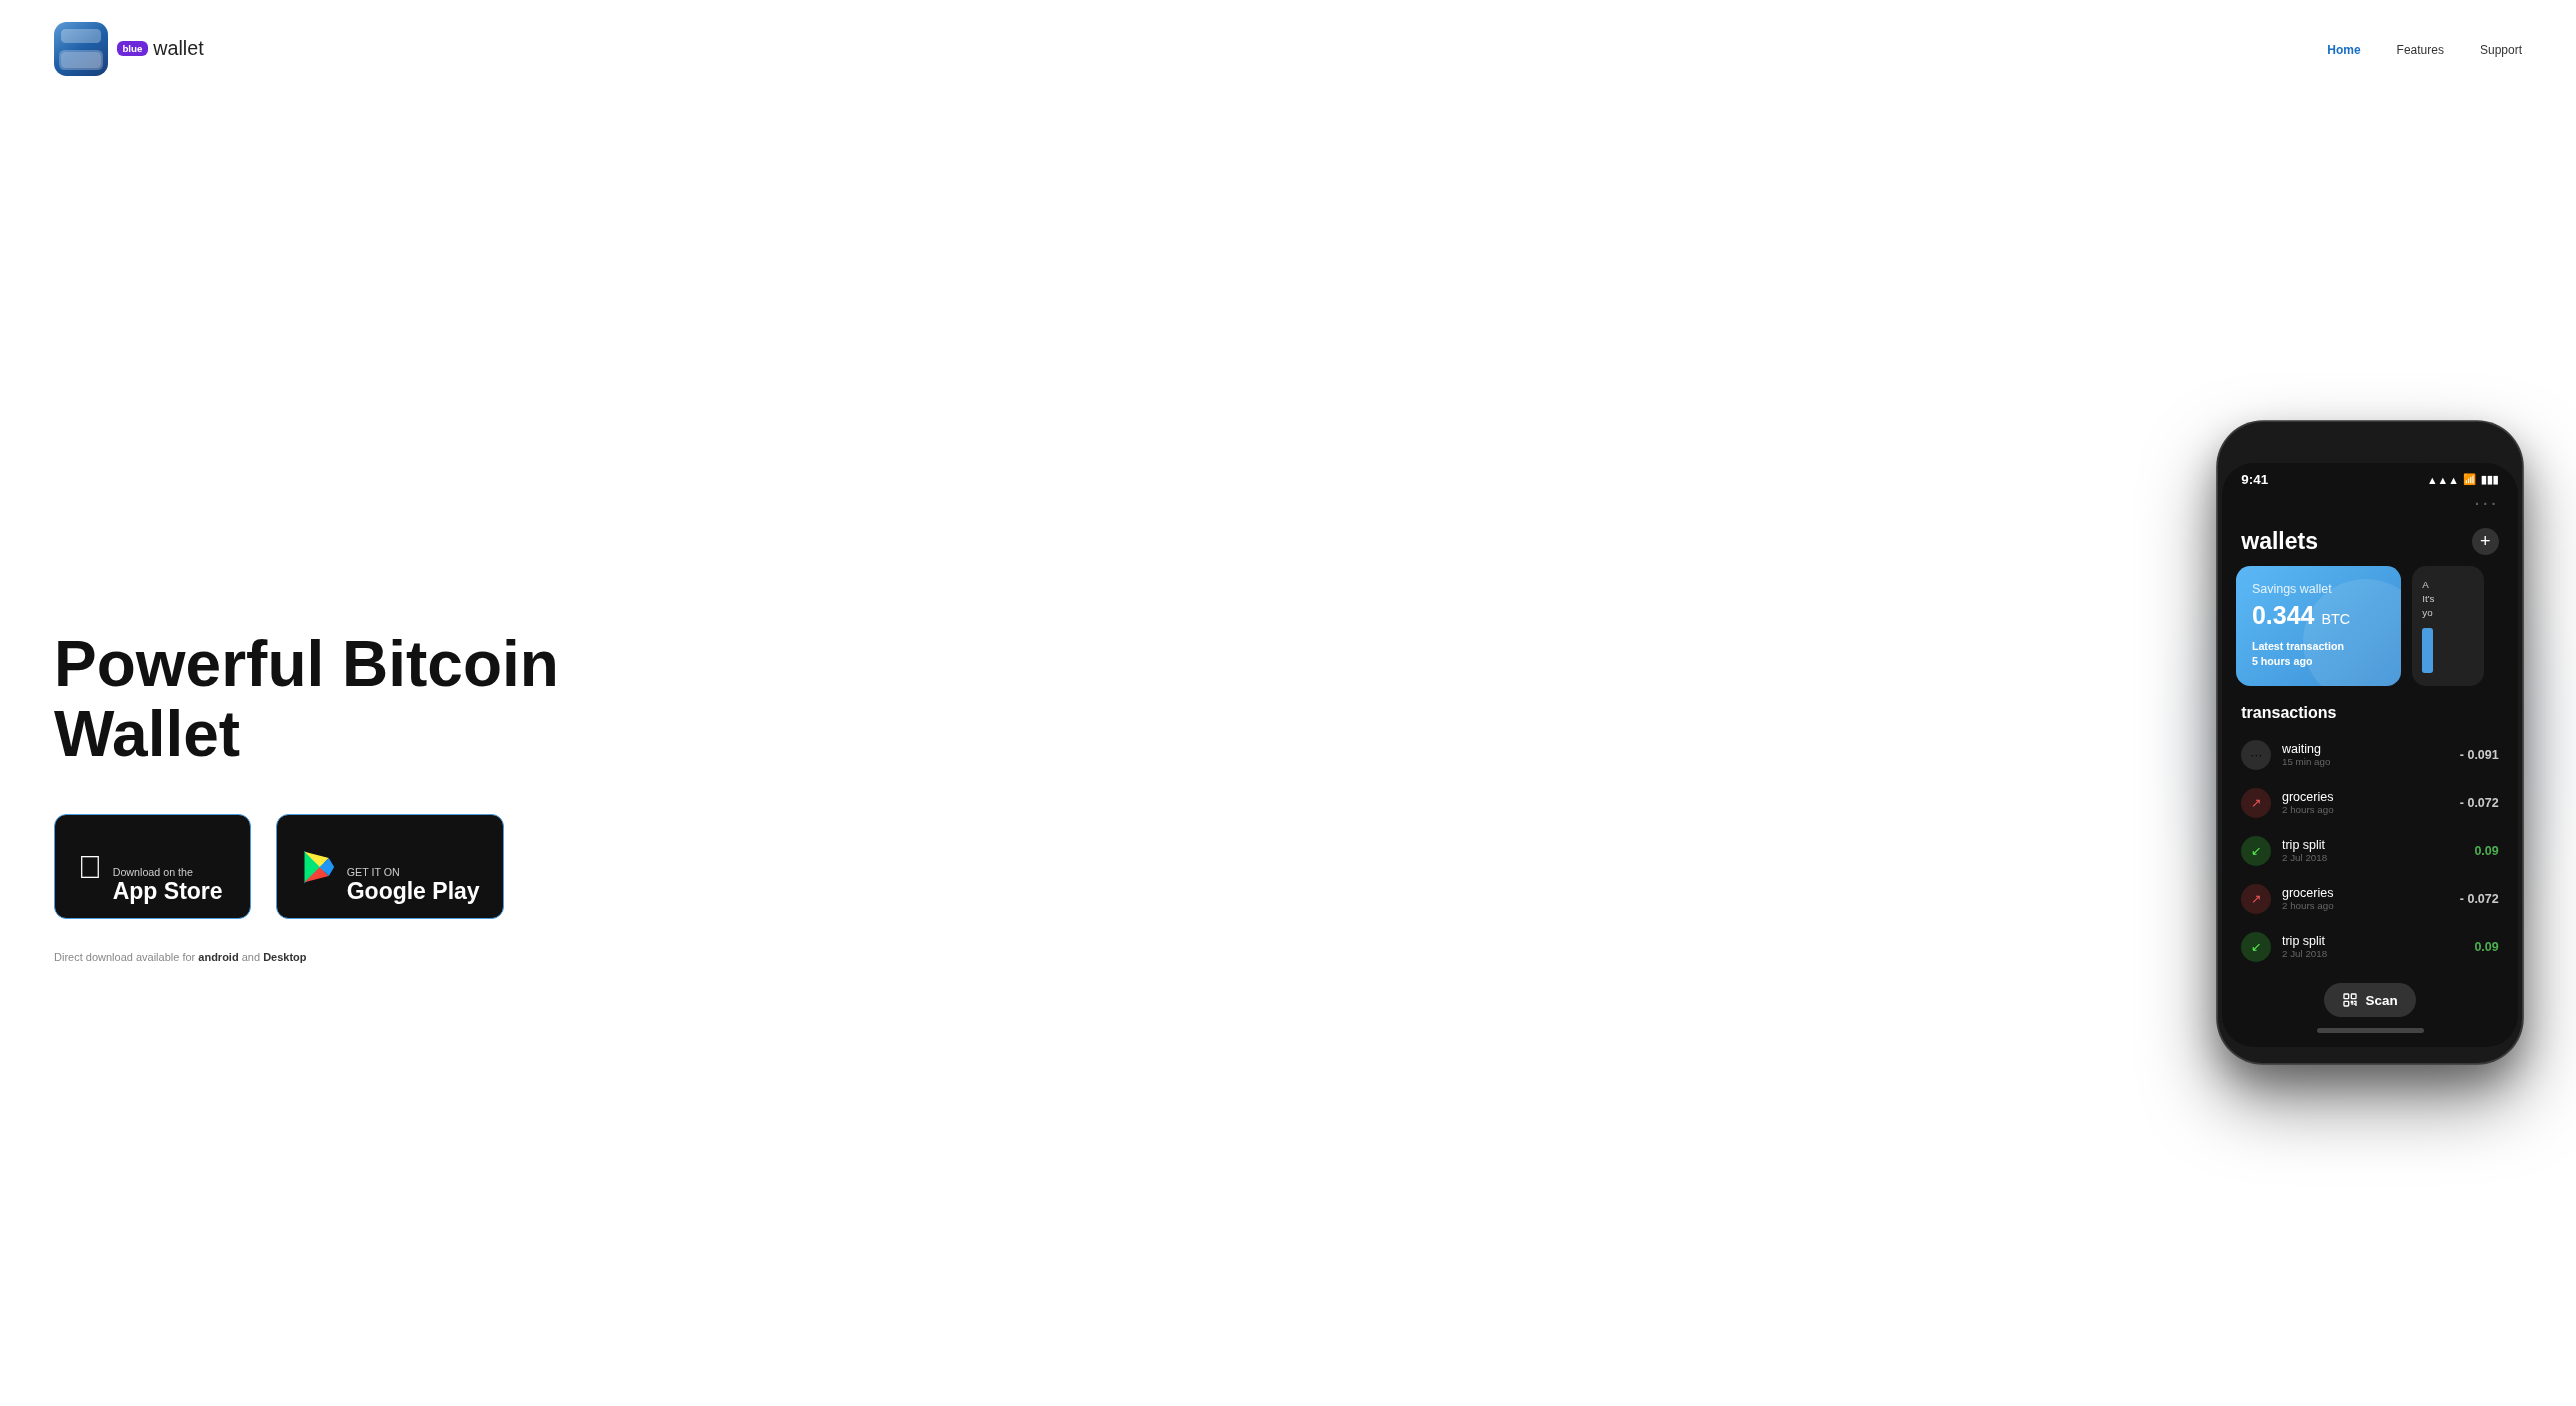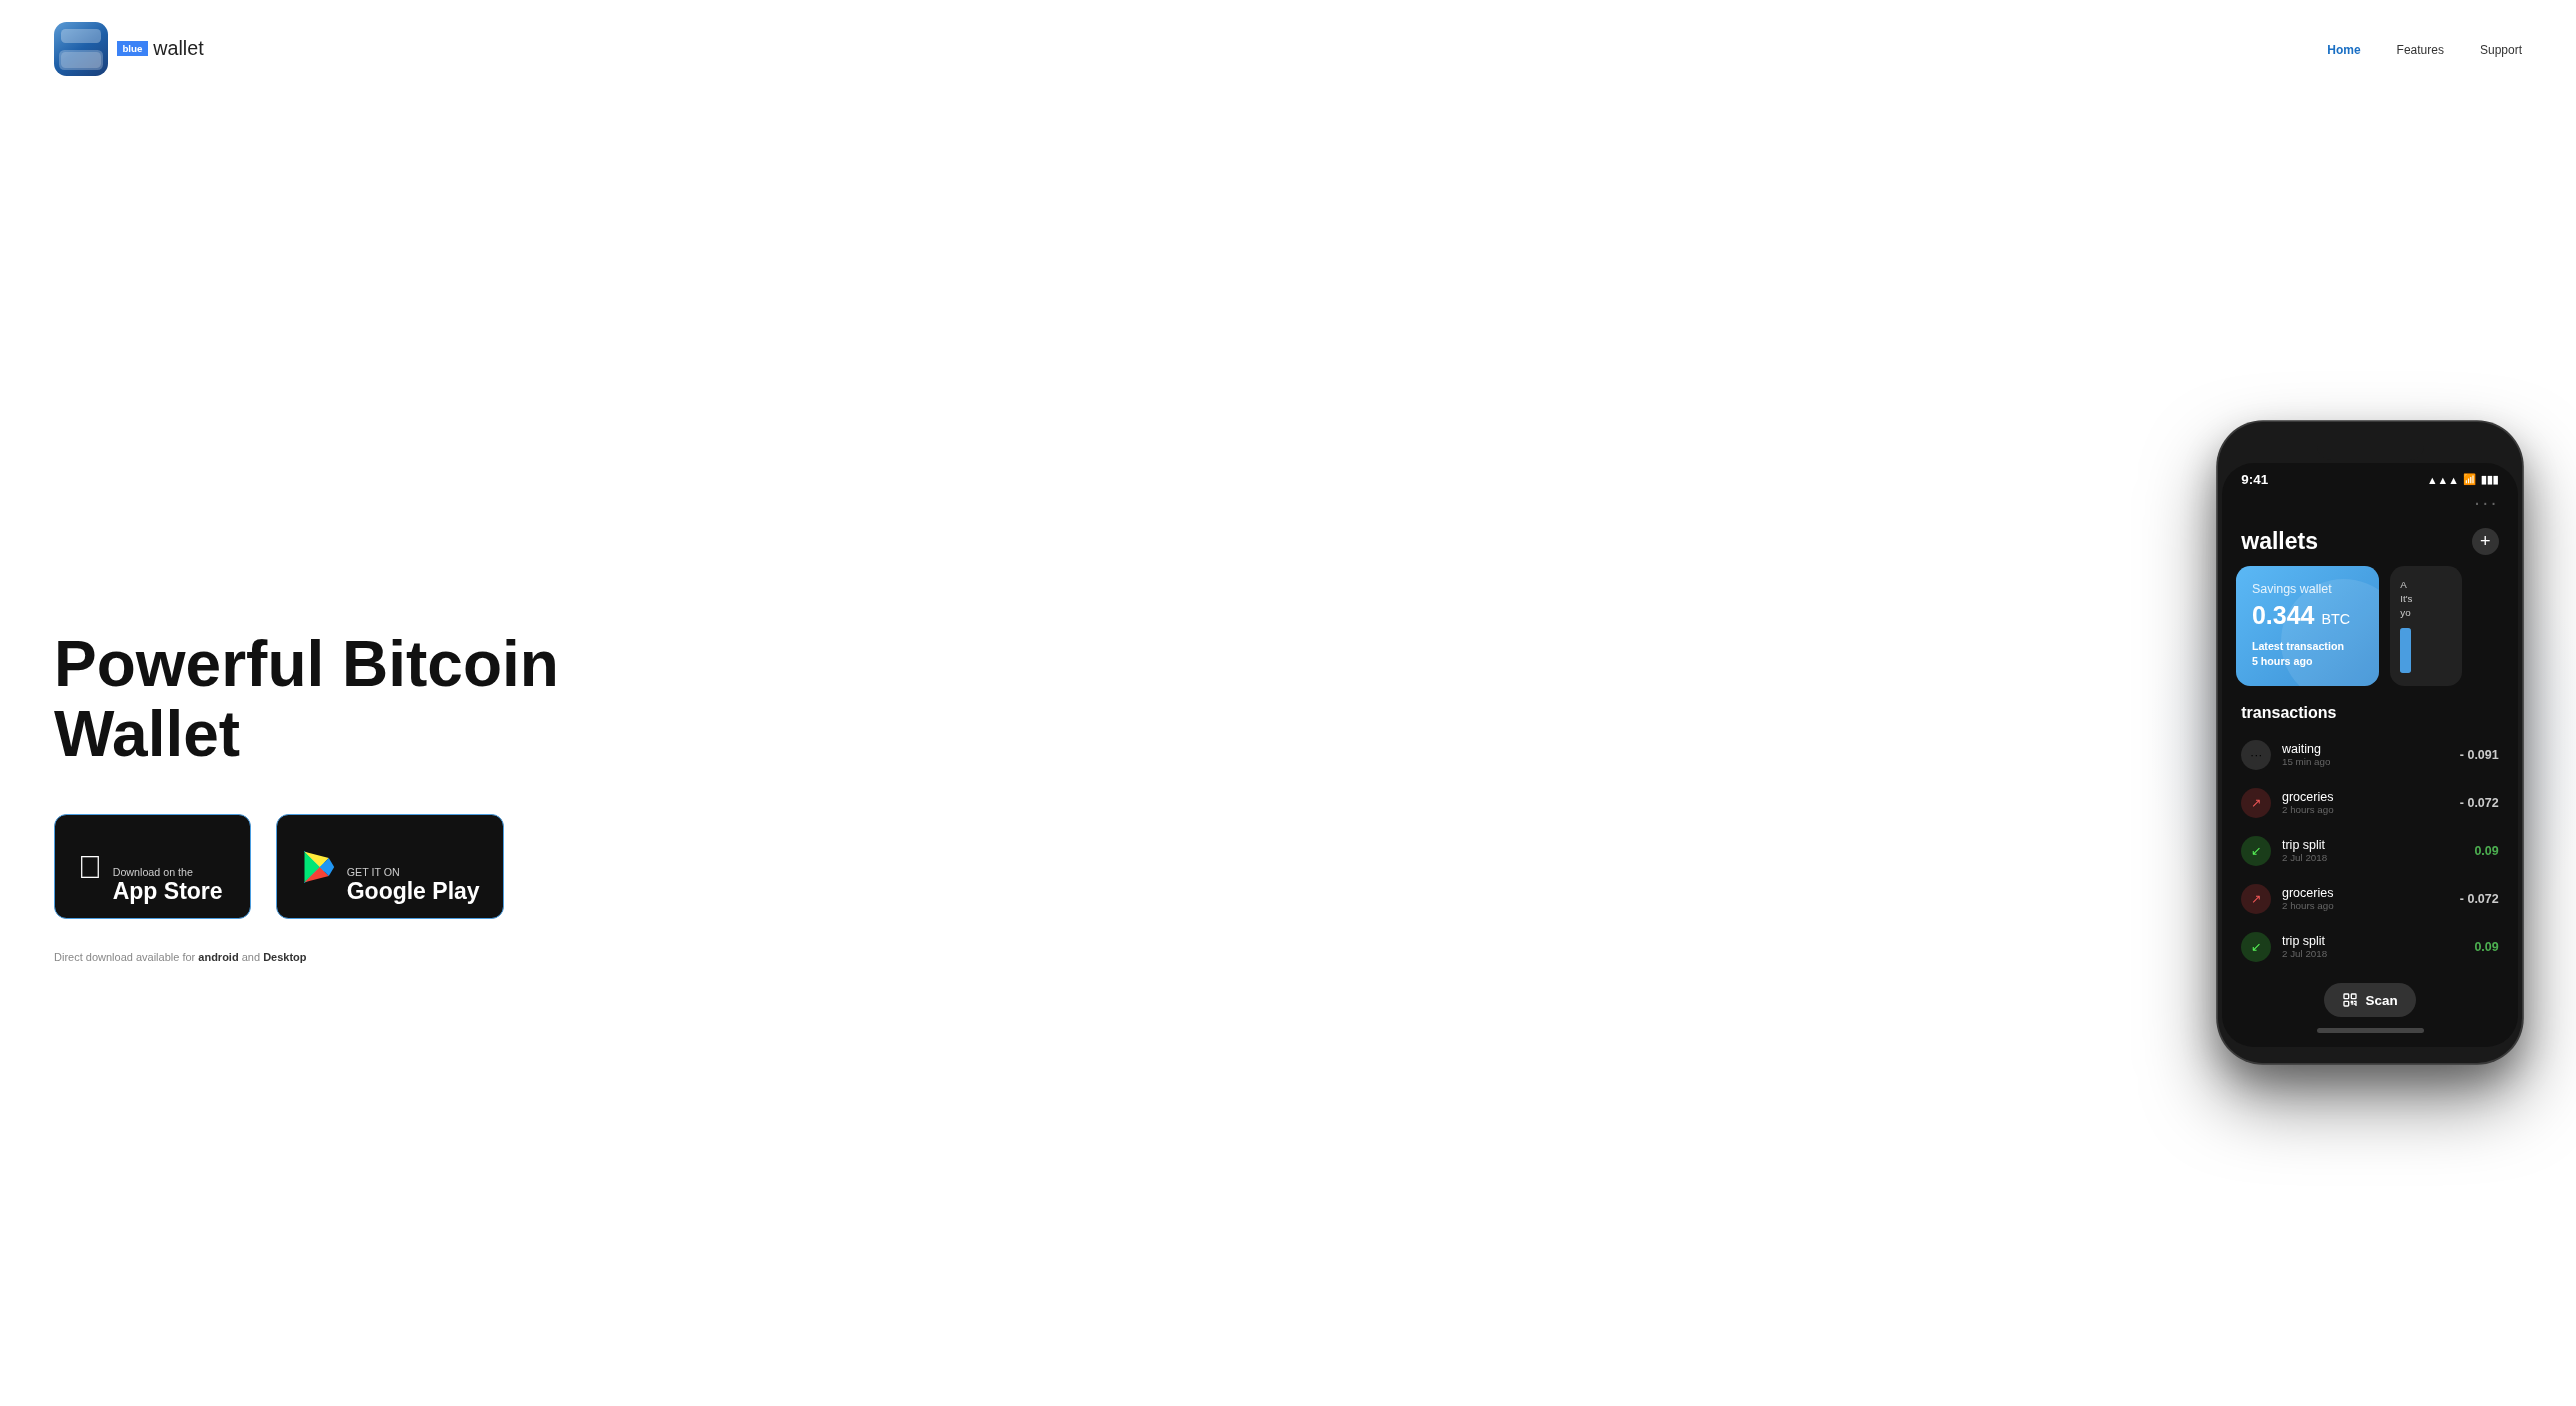--- a/index.html
+++ b/index.html
@@ -37,26 +37,26 @@
       content: '';
       position: absolute;
       bottom: 5.4px;
       left: 5.4px;
       right: 5.4px;
       height: 19.7px;
       background: rgba(255,255,255,0.25);
       border-radius: 5.4px;
     }
     .logo-blue-tag {
-      background: #3b82f6;
+      background: #6d28d9;
       color: #fff;
       font-size: 9.8px;
       font-weight: 700;
       padding: 1.8px 5.4px;
-      border-radius: 0;
+      border-radius: 6px;
     }
     .logo-text-wallet {
       font-size: 19.7px;
       font-weight: 400;
       color: #222;
     }
     .logo-name {
       display: flex;
       align-items: center;
       gap: 5.4px;
@@ -237,21 +237,21 @@
     
     .wallet-cards-container {
       display: flex;
       gap: 10.7px;
       padding: 0 14.3px;
       overflow: hidden;
       margin-bottom: 18px;
     }
     .wallet-card {
       flex-shrink: 0;
-      width: 143px;
+      width: 165px;
       background: linear-gradient(135deg, #5bb8f5 0%, #4ea8e8 40%, #3a8fd4 100%);
       border-radius: 14.3px;
       padding: 16px 16px 12.5px;
       position: relative;
       overflow: hidden;
       min-height: 116px;
     }
     .wallet-card::before {
       content: '';
       position: absolute;

